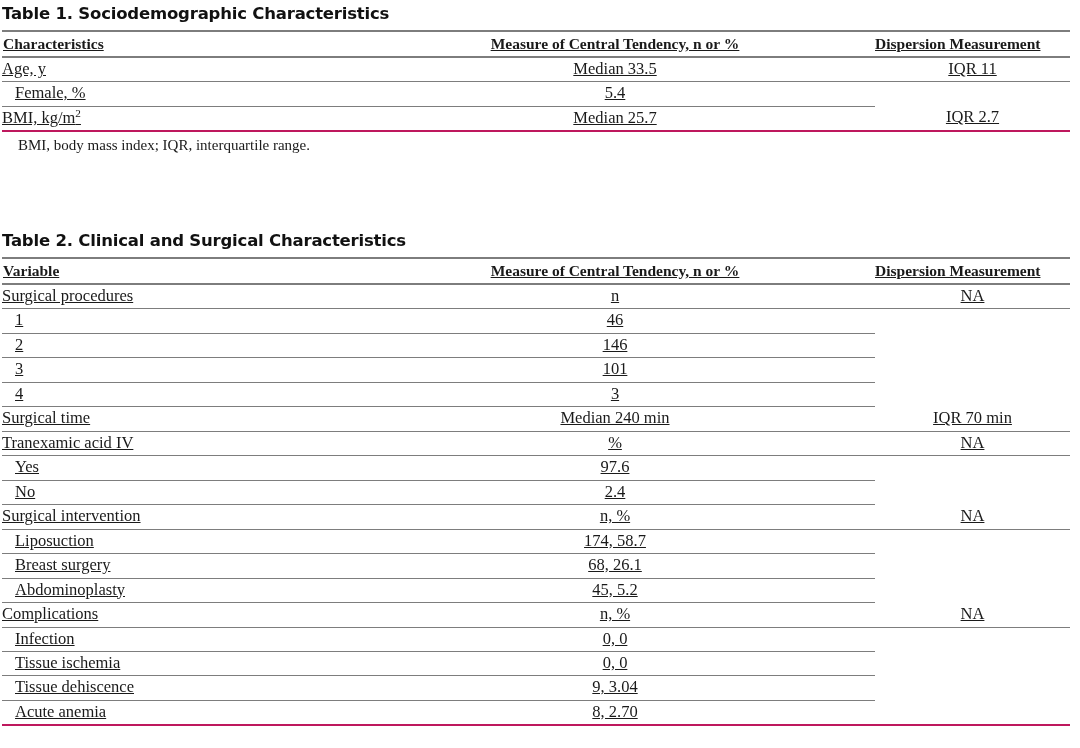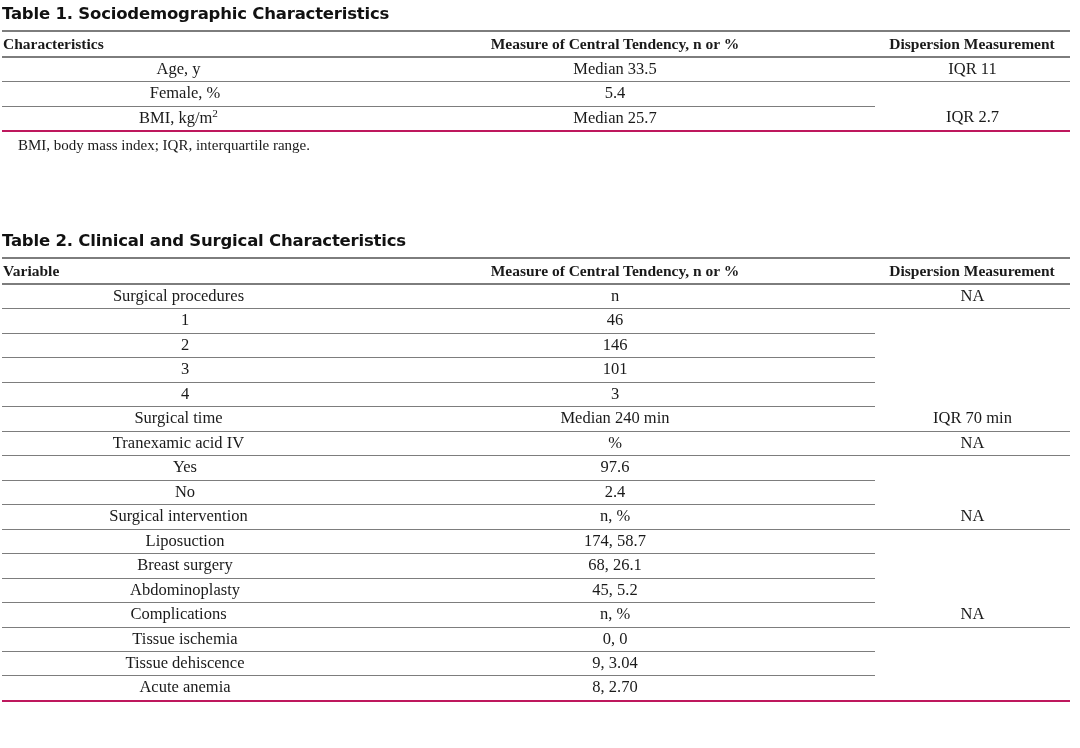--- a/index.html
+++ b/index.html
@@ -41,48 +41,49 @@
     white-space: nowrap;
   }
 
   table.data {
     border-collapse: collapse;
     table-layout: fixed;
     width: 1068px;
     margin-left: 2px;
     font-size: 16px;
     line-height: 1.12;
+    text-decoration: underline;
   }
 
   table.data col.c-var   { width: 353px; }
   table.data col.c-meas  { width: 520px; }
   table.data col.c-disp  { width: 195px; }
 
   
   thead th {
     font-weight: bold;
     font-size: 15.5px;
     padding: 3px 0 4px 0;
     vertical-align: bottom;
     border-top: 2px solid #7d7d7d;
     border-bottom: 2px solid #7d7d7d;
     white-space: nowrap;
   }
   th.h-var  { text-align: left;  padding-left: 1px; }
   th.h-meas { text-align: center; }
-  th.h-disp { text-align: center; padding-right: 1px; }
+  th.h-disp { text-align: left; padding-right: 1px; }
 
   
   tbody td {
     padding: 2px 0 3px 0;
     vertical-align: top;
     font-size: 16.5px;
     white-space: nowrap;
   }
-  td.v-var  { text-align: center; margin-left: 37px; }
+  td.v-var  { text-align: left; margin-left: 37px; }
   td.v-meas { text-align: center; }
   td.v-disp { text-align: center; }
 
   
   td.v-var.indent { padding-left: 13px; }
 
   
   tr.rule-full > td { border-bottom: 1.6px solid #7d7d7d; }
   tr.rule-short > td.v-var,
   tr.rule-short > td.v-meas { border-bottom: 1.6px solid #7d7d7d; }
@@ -225,20 +226,25 @@
             <td class="v-var indent">Abdominoplasty</td>
             <td class="v-meas">45, 5.2</td>
             <td class="v-disp"></td>
           </tr>
           <tr class="rule-full">
             <td class="v-var">Complications</td>
             <td class="v-meas">n, %</td>
             <td class="v-disp">NA</td>
           </tr>
           <tr class="rule-short">
+            <td class="v-var indent">Infection</td>
+            <td class="v-meas">0, 0</td>
+            <td class="v-disp"></td>
+          </tr>
+          <tr class="rule-short">
             <td class="v-var indent">Tissue ischemia</td>
             <td class="v-meas">0, 0</td>
             <td class="v-disp"></td>
           </tr>
           <tr class="rule-short">
             <td class="v-var indent">Tissue dehiscence</td>
             <td class="v-meas">9, 3.04</td>
             <td class="v-disp"></td>
           </tr>
           <tr class="table-end">

